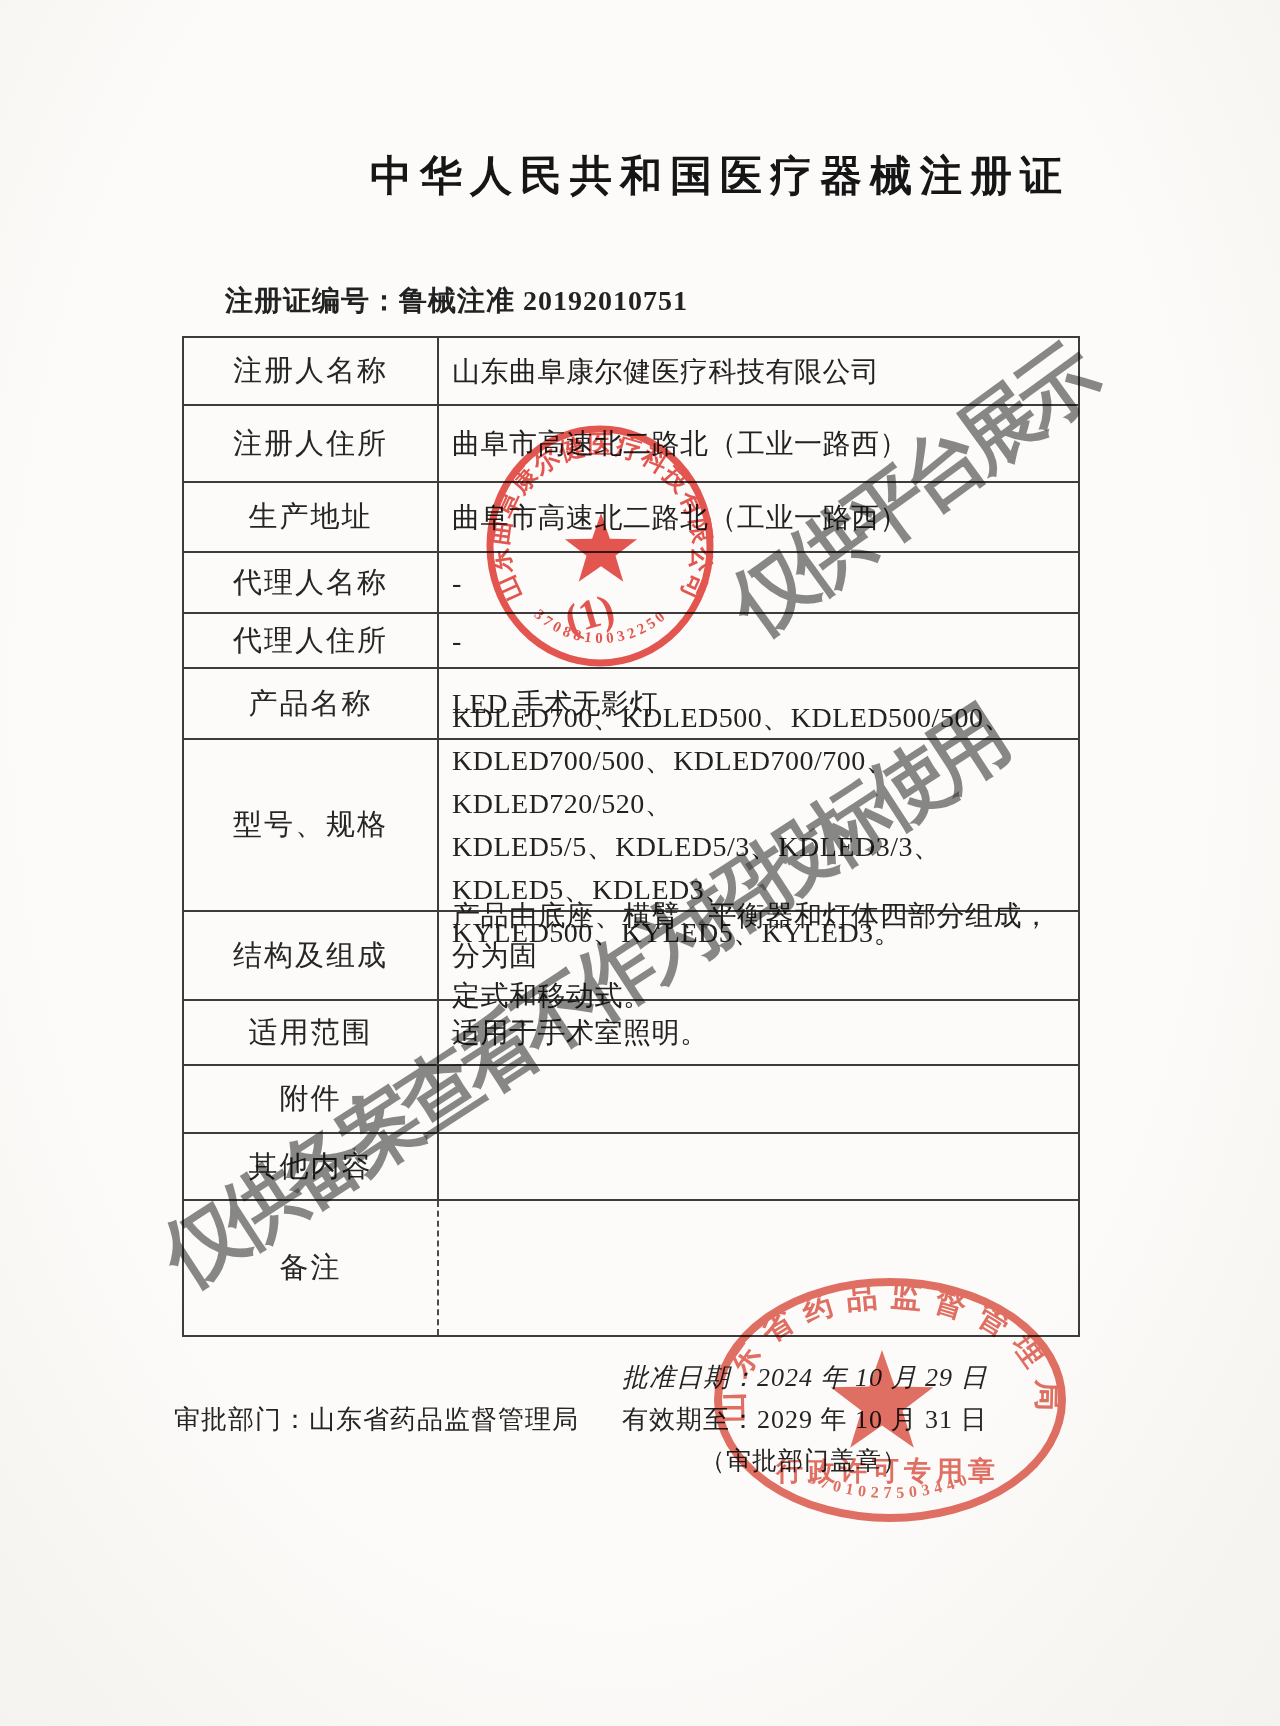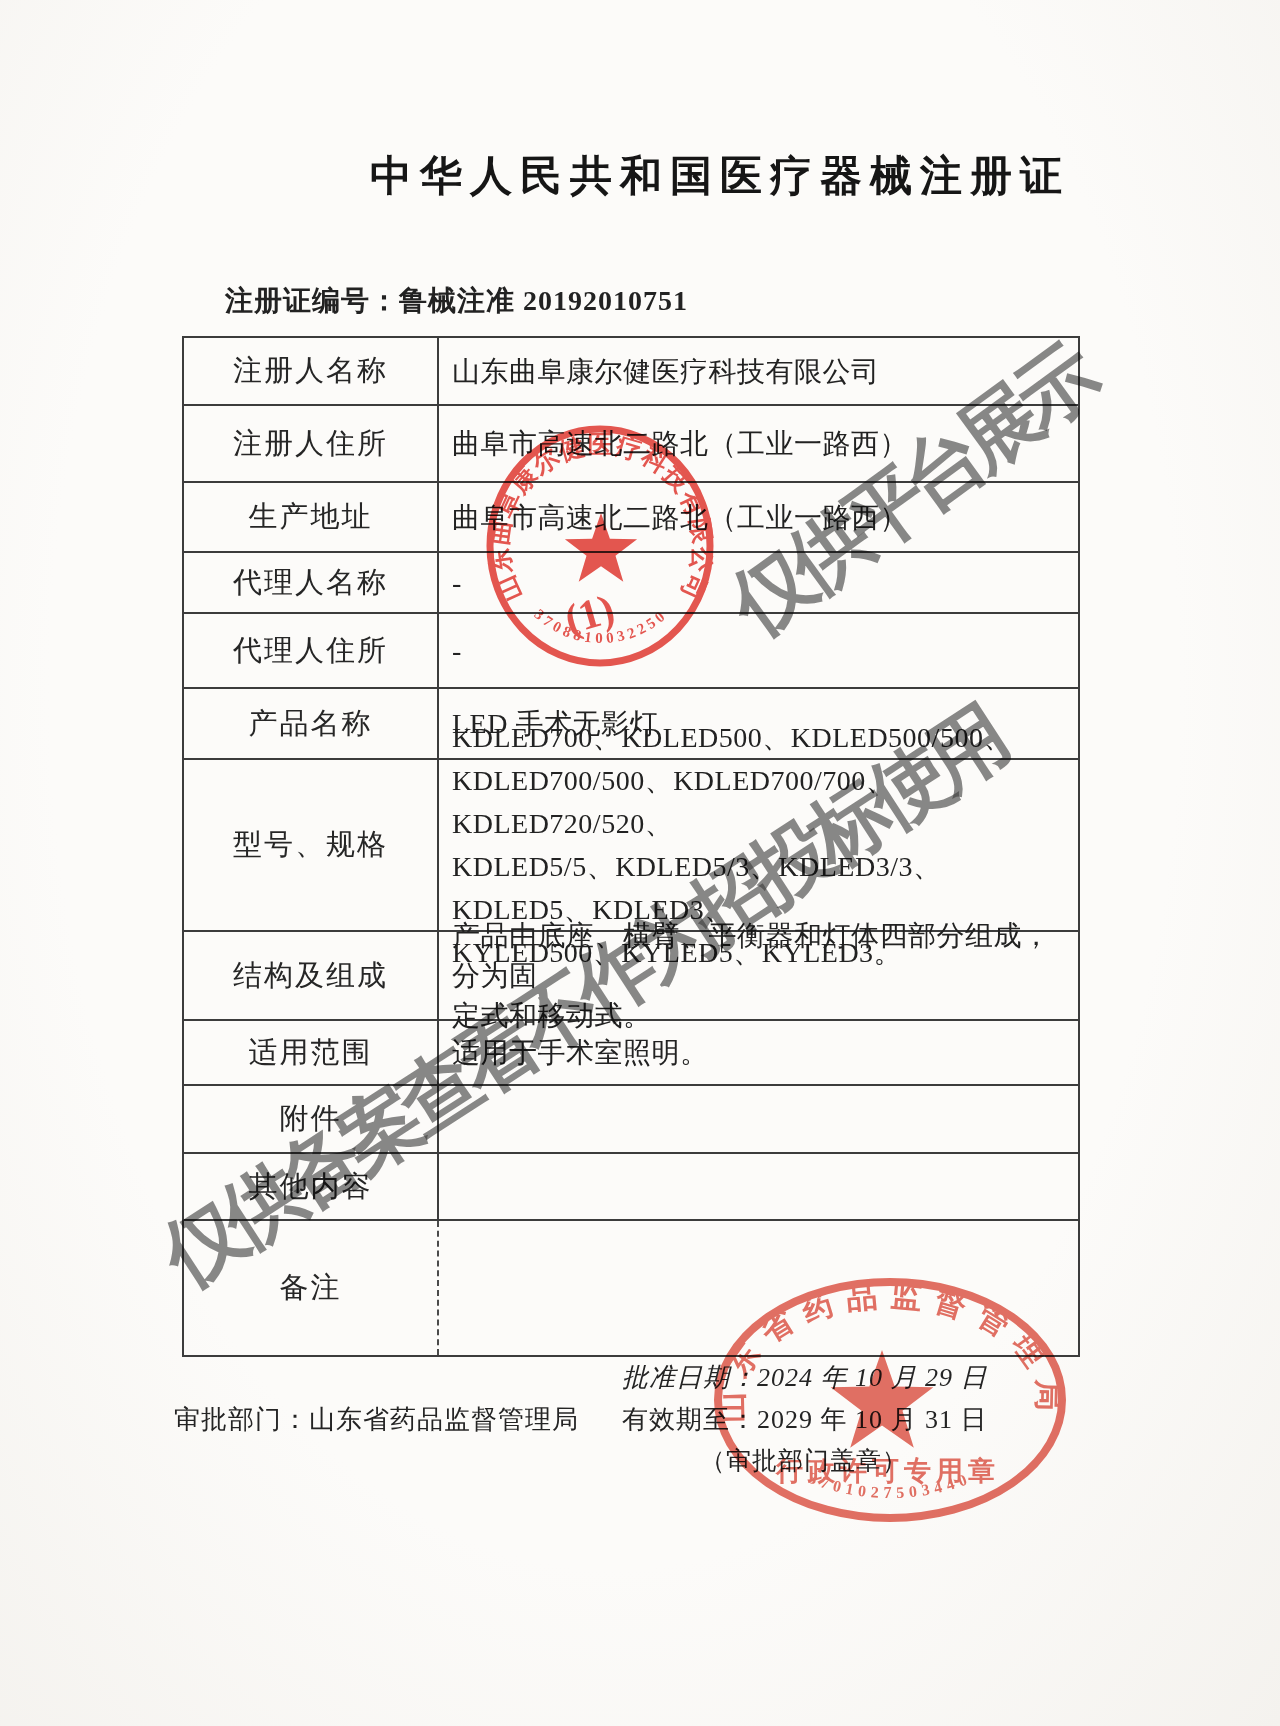--- a/index.html
+++ b/index.html
@@ -81,21 +81,21 @@
     <div class="t-value">曲阜市高速北二路北（工业一路西）</div>
   </div>
   <div class="t-row" style="height:70px">
     <div class="t-label">生产地址</div>
     <div class="t-value">曲阜市高速北二路北（工业一路西）</div>
   </div>
   <div class="t-row" style="height:61px">
     <div class="t-label">代理人名称</div>
     <div class="t-value">-</div>
   </div>
-  <div class="t-row" style="height:75px">
+  <div class="t-row" style="height:55px">
     <div class="t-label">代理人住所</div>
     <div class="t-value">-</div>
   </div>
   <div class="t-row" style="height:71px">
     <div class="t-label">产品名称</div>
     <div class="t-value">LED 手术无影灯</div>
   </div>
   <div class="t-row" style="height:172px">
     <div class="t-label">型号、规格</div>
     <div class="t-value">KDLED700、KDLED500、KDLED500/500、

